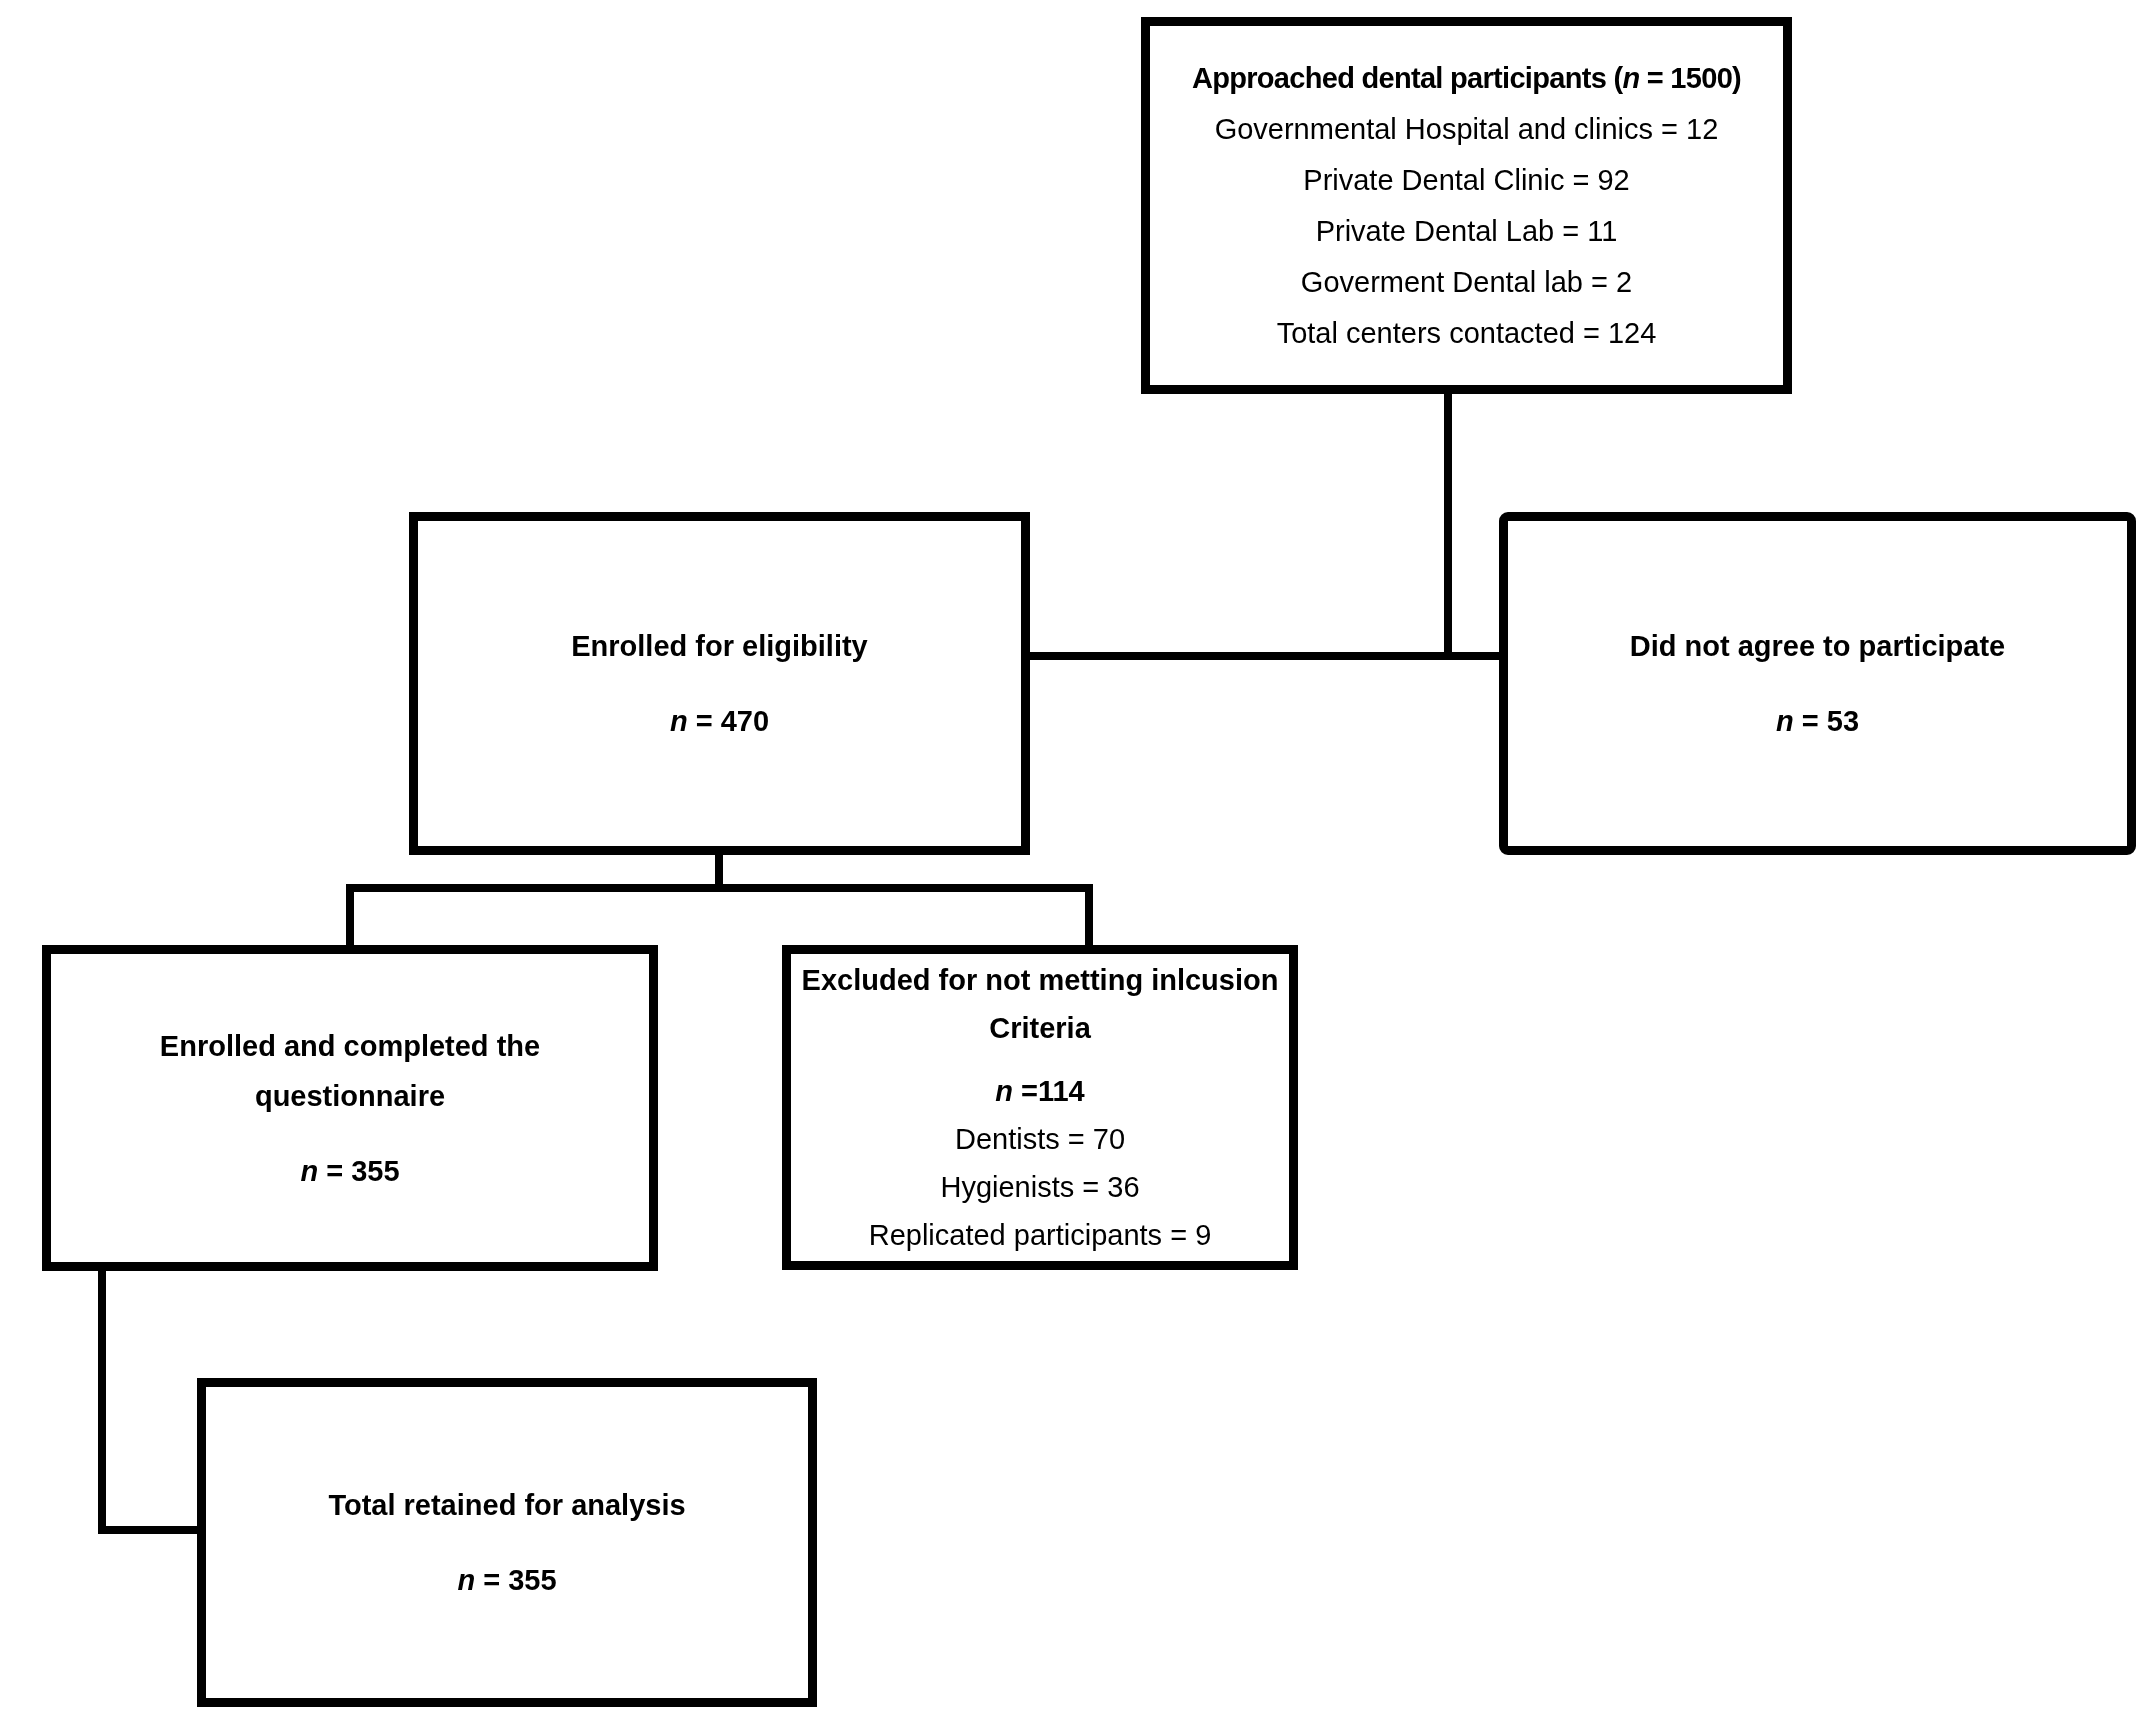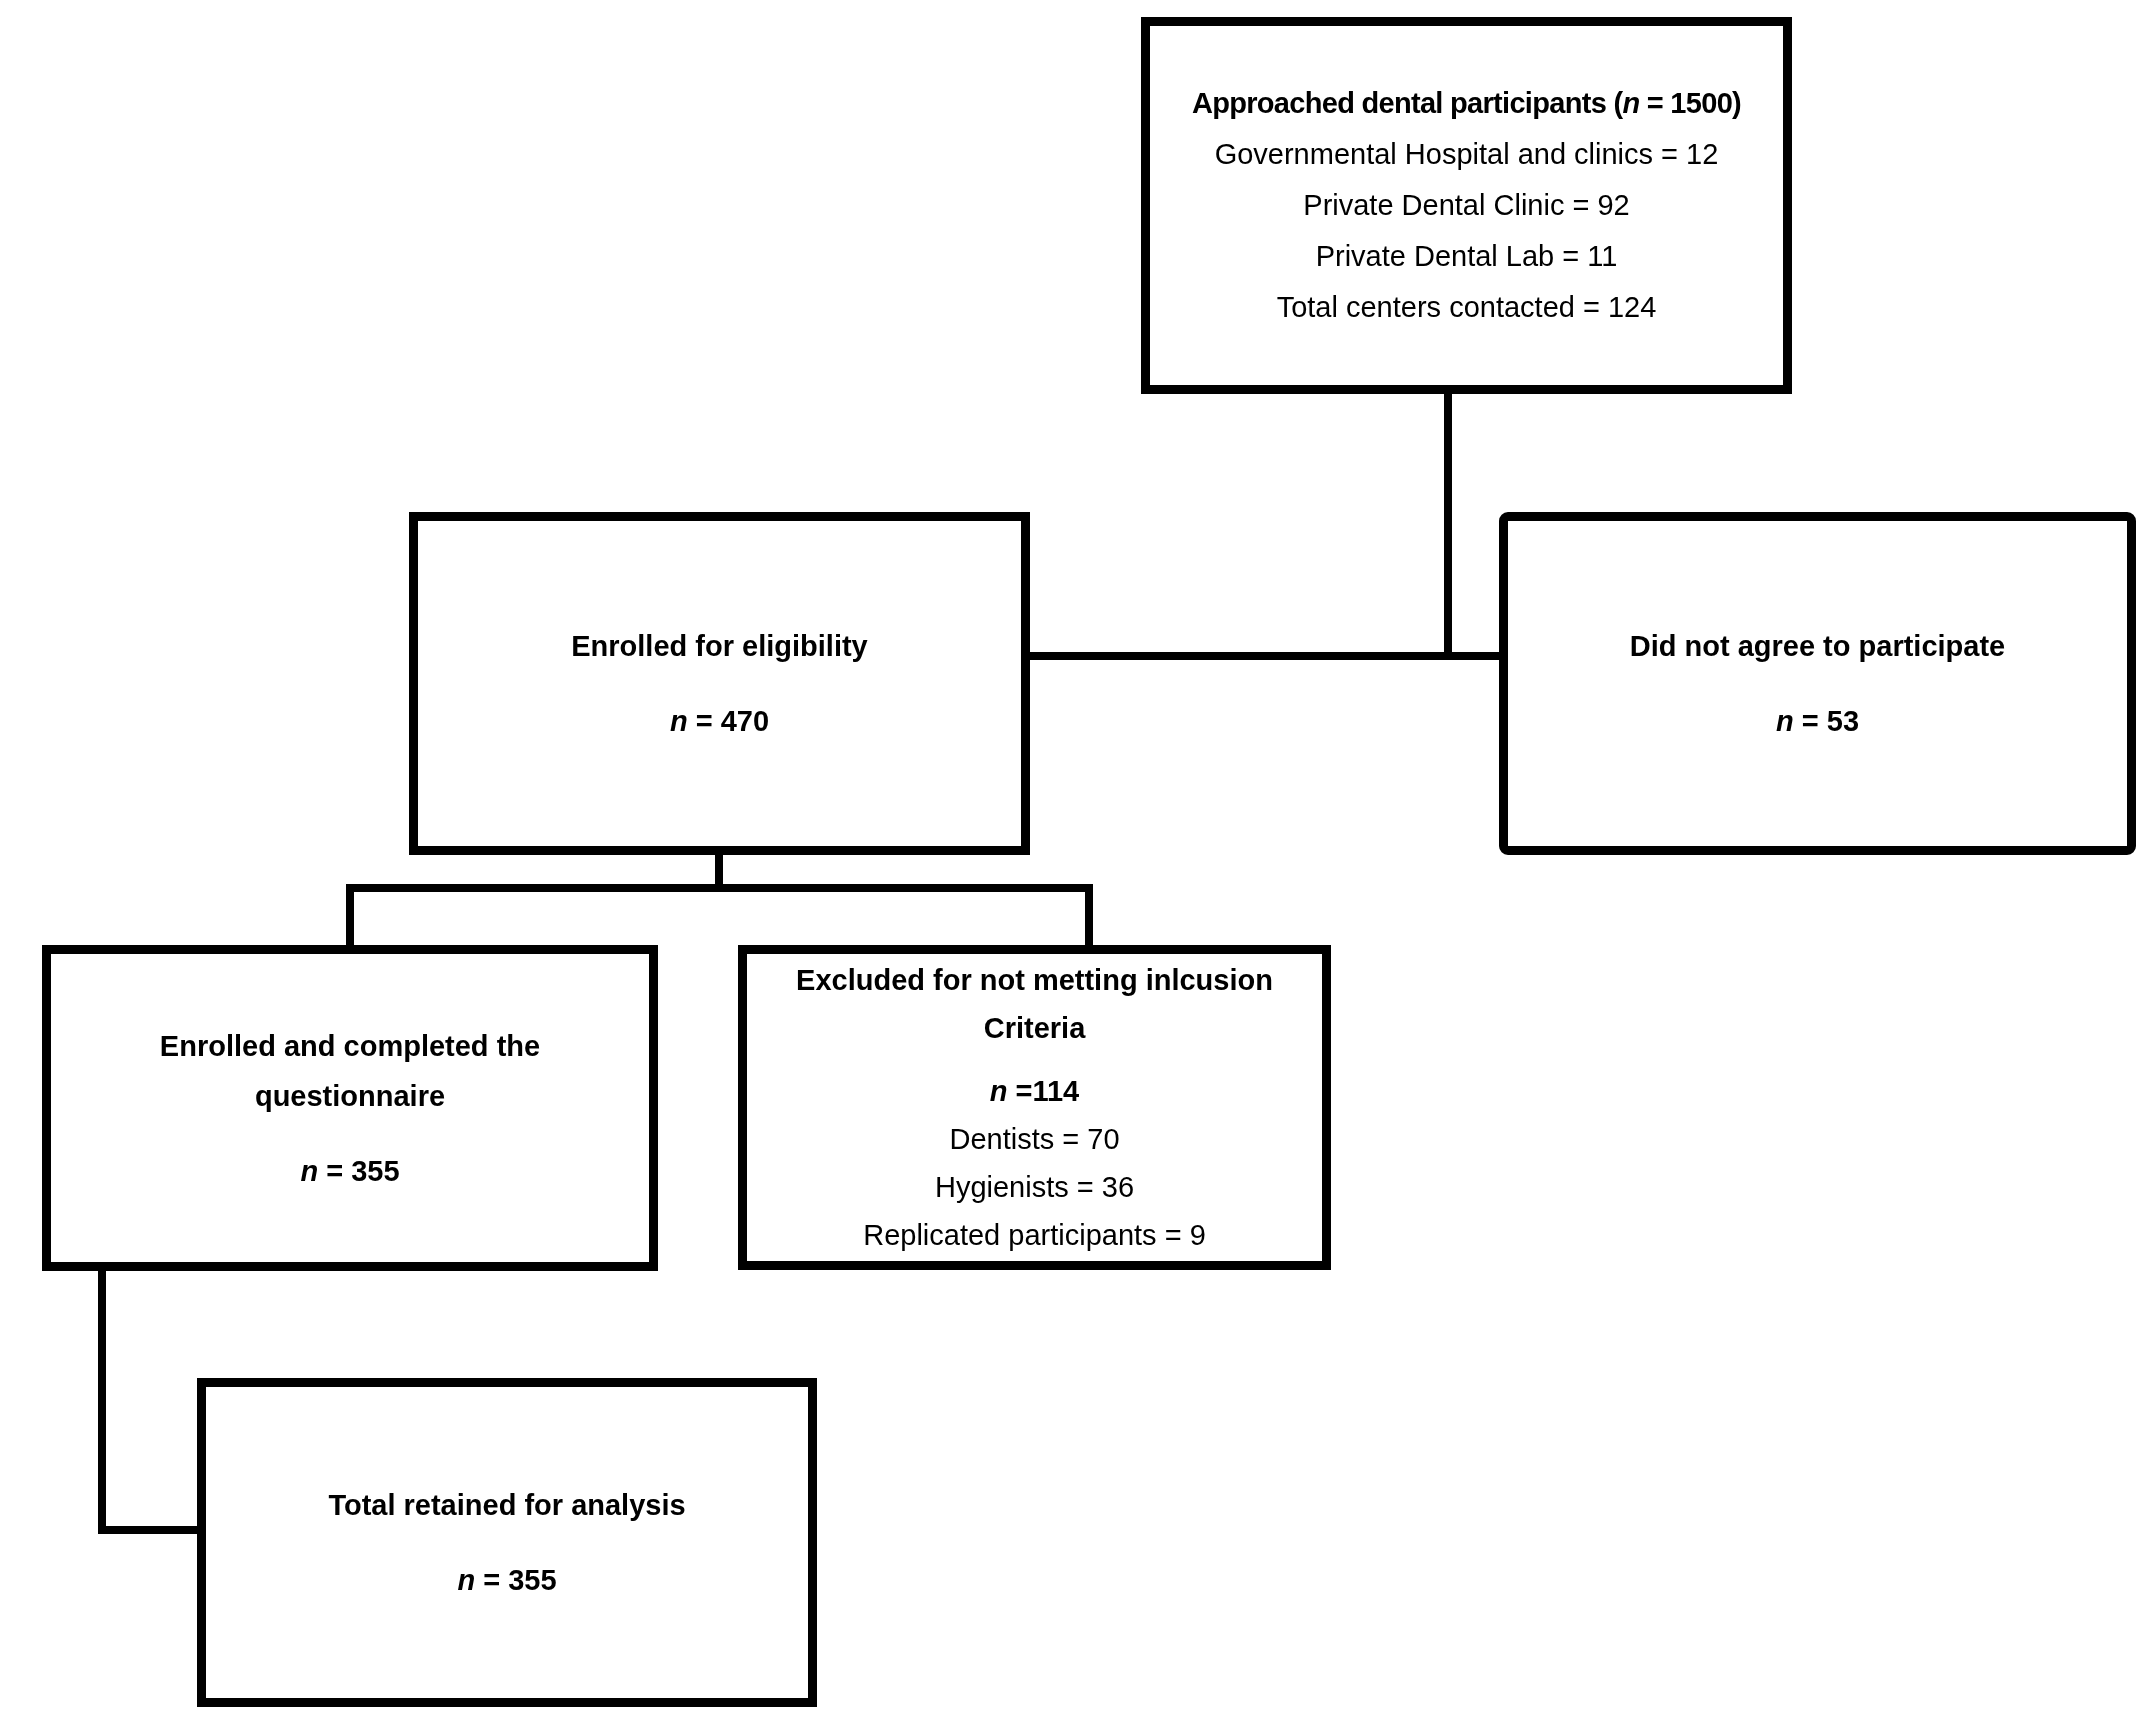--- a/index.html
+++ b/index.html
@@ -29,21 +29,21 @@
   .it { font-style: italic; }
   .count { margin-top: 25px; }
 
   
   .box-approached { left: 1141px; top: 17.3px;   width: 651px; height: 377px; }
   .box-approached .line { line-height: 51px; }
   .box-approached .title-line { letter-spacing: -0.7px; }
   .box-assessed   { left: 409px;  top: 512px;  width: 621px; height: 343px; }
   .box-declined   { left: 1499px; top: 512px;  width: 637px; height: 343px; border-radius: 9px; }
   .box-enrolled   { left: 42px;   top: 945px; width: 616px; height: 326px; }
-  .box-excluded   { left: 738px; top: 945px; width: 593px; height: 325px; }
+  .box-excluded   { left: 782px; top: 945px; width: 516px; height: 325px; }
   .box-excluded .line { line-height: 48px; }
   .box-excluded .count { margin-top: 15px; }
   .box-retained   { left: 197px;  top: 1378px; width: 620px; height: 329px; }
 
   
   .conn { position: absolute; background: #000000; }
   .conn-top-down        { left: 1444px; top: 388px;  width: 7.6px;  height: 271px; }
   .conn-assessed-declined { left: 1025px; top: 652px; width: 479px; height: 7.6px; }
   .conn-assessed-down   { left: 715px; top: 850px; width: 7.6px;  height: 41px; }
   .conn-branch          { left: 346px;  top: 884px; width: 746px; height: 7.6px; }
@@ -64,20 +64,21 @@
   <div class="conn conn-drop-left"></div>
   <div class="conn conn-drop-right"></div>
   <div class="conn conn-enrolled-down"></div>
   <div class="conn conn-into-retained"></div>
 
   <div class="box box-approached">
     <div class="line bold title-line"><span>Approached dental participants (</span><span class="it">n</span><span> = 1500)</span></div>
     <div class="line">Governmental Hospital and clinics = 12</div>
     <div class="line">Private Dental Clinic = 92</div>
     <div class="line">Private Dental Lab = 11</div>
+    <div class="line">Goverment Dental lab = 2</div>
     <div class="line">Total centers contacted = 124</div>
   </div>
 
   <div class="box box-assessed">
     <div class="line bold">Enrolled for eligibility</div>
     <div class="line bold count"><span class="it">n</span><span> = 470</span></div>
   </div>
 
   <div class="box box-declined">
     <div class="line bold">Did not agree to participate</div>

